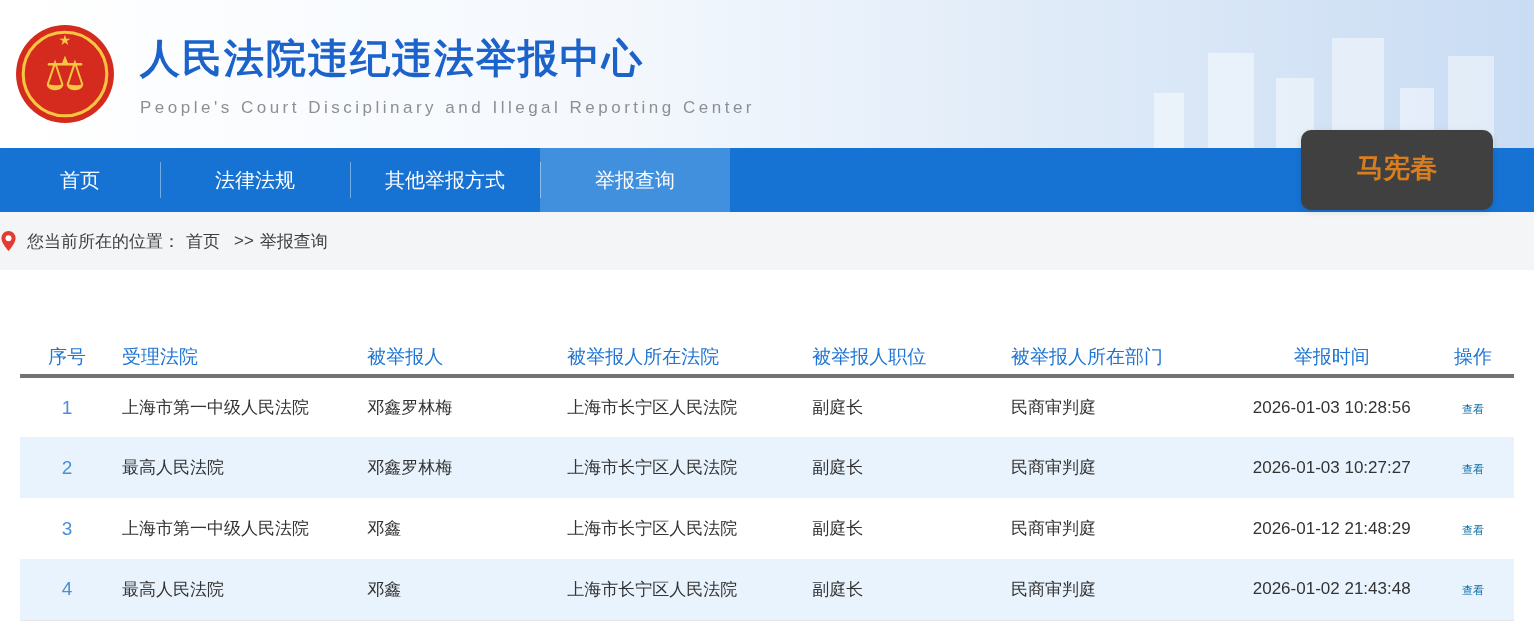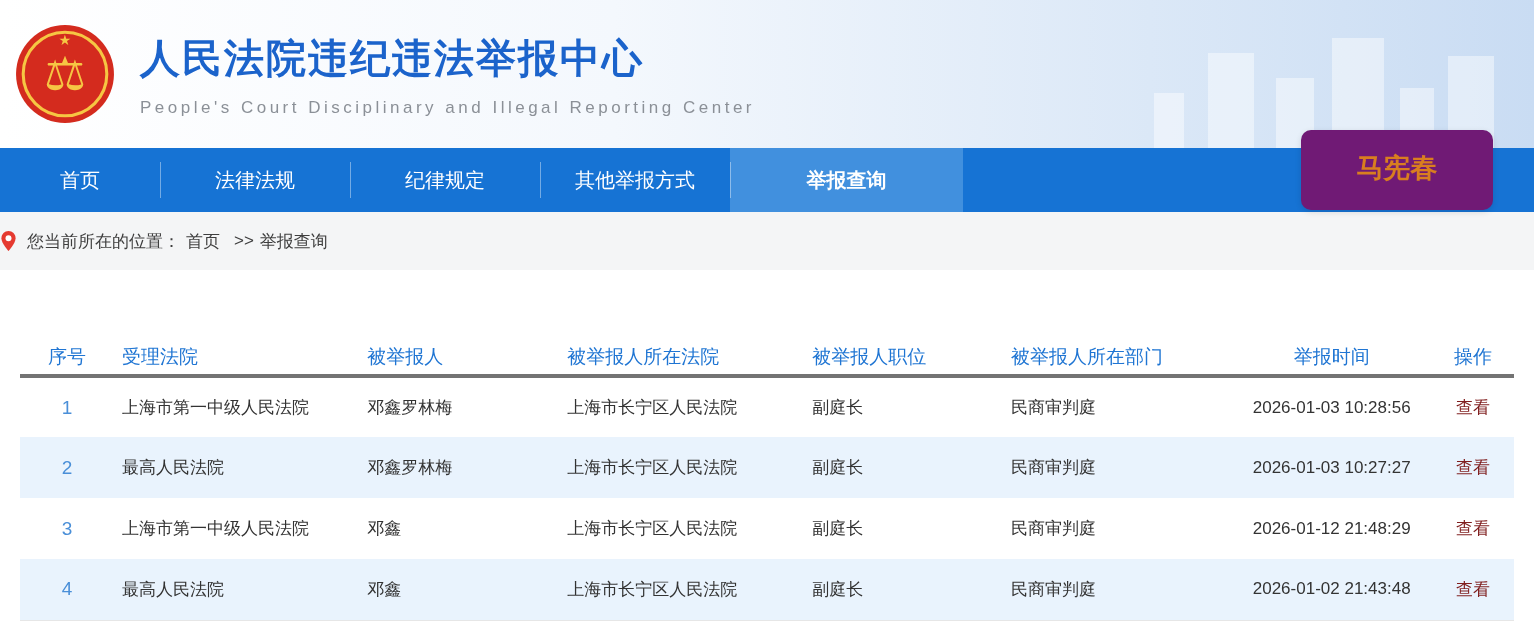--- a/index.html
+++ b/index.html
@@ -35,21 +35,21 @@
   .nav-item:nth-child(1){ width:160px; }
   .nav-item:nth-child(5){ width:233px;font-weight:bold; }
   .nav-item:nth-child(6){ width:194px; }
   .nav-item + .nav-item::before {
     content:""; position:absolute; left:0; top:14px; bottom:14px;
     width:1px; background:rgba(255,255,255,.4);
   }
   .nav-item.active { background:#4190de; }
   .user-btn {
     position:absolute; right:41px; top:-18px; width:192px; height:80px;
-    background:#701a75; border-radius:10px;
+    background:#404040; border-radius:10px;
     display:flex; align-items:flex-start; justify-content:center; padding-top:20px;
     color:#d97e1f; font-size:27px; font-weight:bold;
     box-shadow:0 2px 6px rgba(0,0,0,.12); cursor:pointer;
   }
   
   .breadcrumb {
     height:58px; background:#f4f5f6; display:flex; align-items:center;
     color:#3e3e3e; font-size:17px;
   }
   .pin { width:17px; height:22px; margin-right:10px; flex:0 0 auto; }
@@ -60,21 +60,21 @@
   table { width:100%; border-collapse:collapse; table-layout:fixed; }
   thead th {
     color:#1f75d3; font-size:19px; font-weight:normal; text-align:left;
     padding:12px 8px 4px; border-bottom:4px solid #737373; white-space:nowrap;
   }
   tbody td { font-size:17px; color:#333333; padding:0 8px; height:61px; white-space:nowrap; }
   tbody tr.alt { background:#e9f3fd; }
   tbody tr:last-child { border-bottom:1px solid #e6e6e6; }
   .center { text-align:center; }
   td.no { color:#4a8fd8; font-size:19px; }
-  .view-link { color:#7f1d1d; text-decoration:none; cursor:pointer; font-size:17px;margin-top:48px; }
+  .view-link { color:#0369a1; text-decoration:none; cursor:pointer; font-size:11px;margin-top:48px; }
 </style>
 </head>
 <body>
 
 <div class="header">
   <svg class="logo" viewBox="0 0 100 100">
     <circle cx="50" cy="50" r="48" fill="#d42b1e"></circle>
     <circle cx="50" cy="50" r="41" fill="none" stroke="#f6c643" stroke-width="3"></circle>
     <text x="50" y="66" font-size="46" text-anchor="middle" fill="#f6c643">⚖</text>
     <text x="50" y="22" font-size="14" text-anchor="middle" fill="#f6c643">★</text>
@@ -89,21 +89,20 @@
       <div class="sk3"></div>
     <div class="sk4"></div>
       <div class="sk5"></div>
       <div class="sk6"></div>
   </div>
 </div>
 
 <div class="nav">
   <div class="nav-item">首页</div>
   <div class="nav-item">法律法规</div>
-  <div class="nav-item">纪律规定</div>
   <div class="nav-item">其他举报方式</div>
   <div class="nav-item active">举报查询</div>
   <div class="user-btn">马宪春</div>
 </div>
 
 <div class="breadcrumb">
   <svg class="pin" viewBox="0 0 24 30">
     <path d="M12 1C6.5 1 2 5.5 2 11c0 7.5 10 18 10 18s10-10.5 10-18C22 5.5 17.5 1 12 1z" fill="#e53a30"></path>
     <circle cx="12" cy="11" r="4.2" fill="#ffffff"></circle>
   </svg>

